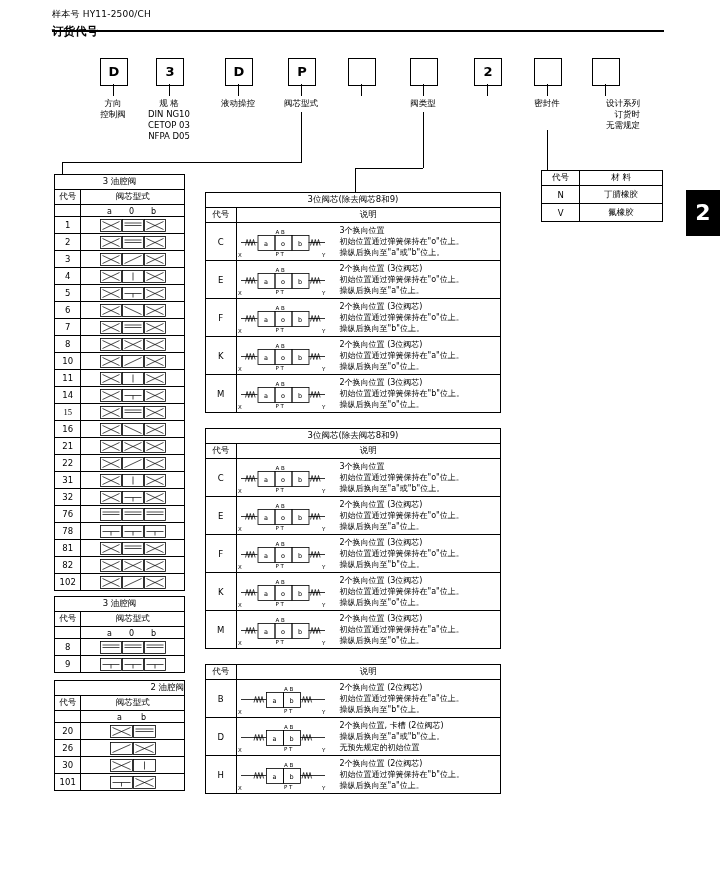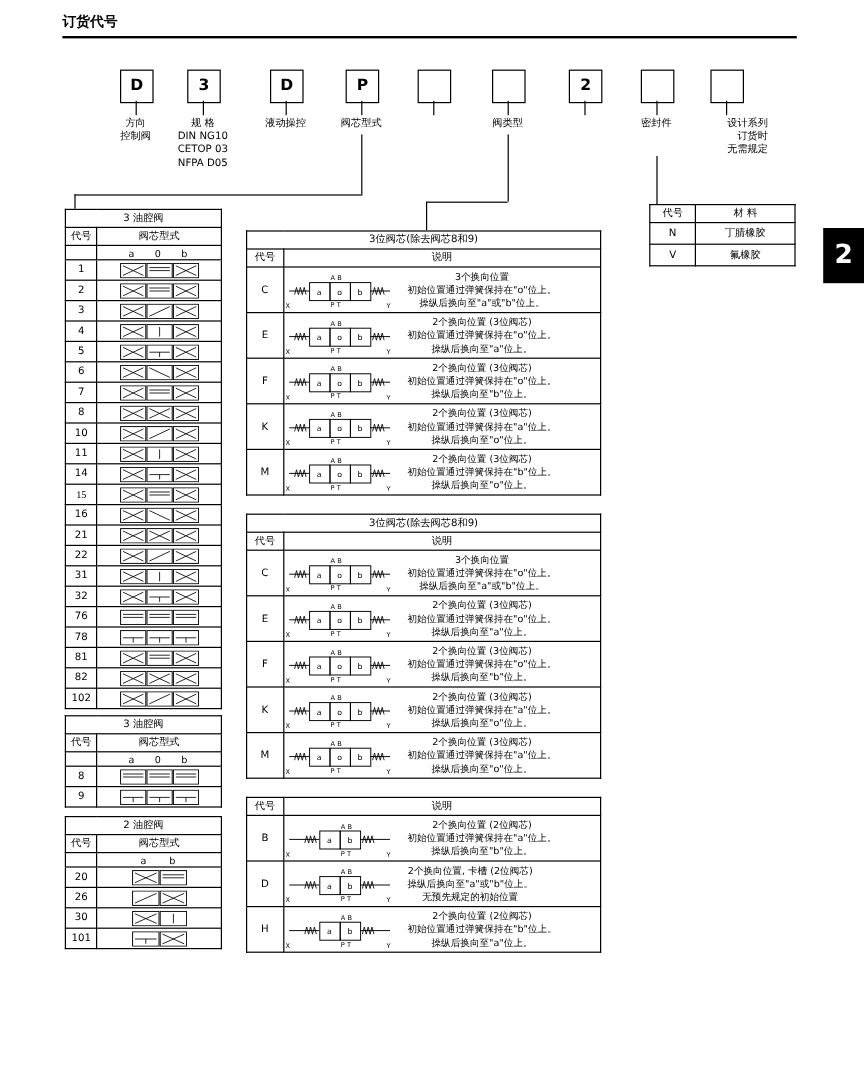--- a/index.html
+++ b/index.html
@@ -62,21 +62,21 @@
   table.tbl td, table.tbl th {
     border: 1px solid #000;
     padding: 0;
     text-align: center;
     vertical-align: middle;
     font-weight: normal;
   }
   .tbl-title { font-size: 8.5px; }
   .cellpad { padding: 1px 2px; }
   .desc {
-    text-align: center;
+    text-align: left;
     font-size: 8px;
     line-height: 11px;
     padding: 2px 3px;
   }
 
   
   #page-tab {
     position: absolute;
     right: 0px; top: 190px;
     width: 34px; height: 46px;
@@ -93,20 +93,21 @@
     font-size: 12px;
   }
 
   
   svg { display: block; }
 </style>
 </head>
 <body>
 
 <div class="pg" id="header-left">
+  <div class="l1">样本号 HY11-2500/CH</div>
   <div class="l2">订货代号</div>
 </div>
 <div class="pg" id="header-right">
 </div>
 <div class="pg" id="header-rule"></div>
 
 <div id="page-tab">2</div>
 
 <div class="pg cb-wrap" style="left:100px; top:58px;">
   <div class="codebox">D</div>
@@ -675,21 +676,21 @@
           </td>
         </tr>
       </tbody>
   </table>
 </div>
 
 <div class="pg" style="left:54px; top:680px;">
   <table class="tbl" style="width:131px;">
     <tbody>
         <tr>
-      <td colspan="2" class="tbl-title" style="height:14px;">2 油腔阀</td>
+      <td colspan="2" class="tbl-title" style="height:14px;text-align:right;">2 油腔阀</td>
     </tr>
     <tr>
       <td style="width:28px; height:14px;">代号</td>
       <td style="width:103px;">阀芯型式</td>
     </tr>
     <tr>
       <td style="height:11px;border-bottom:none;"></td>
       <td style="border-bottom:none;">
         <svg width="101" height="11" viewBox="0 0 101 11">
           <text x="36" y="9" font-size="8" font-family="DejaVu Sans">a</text>

